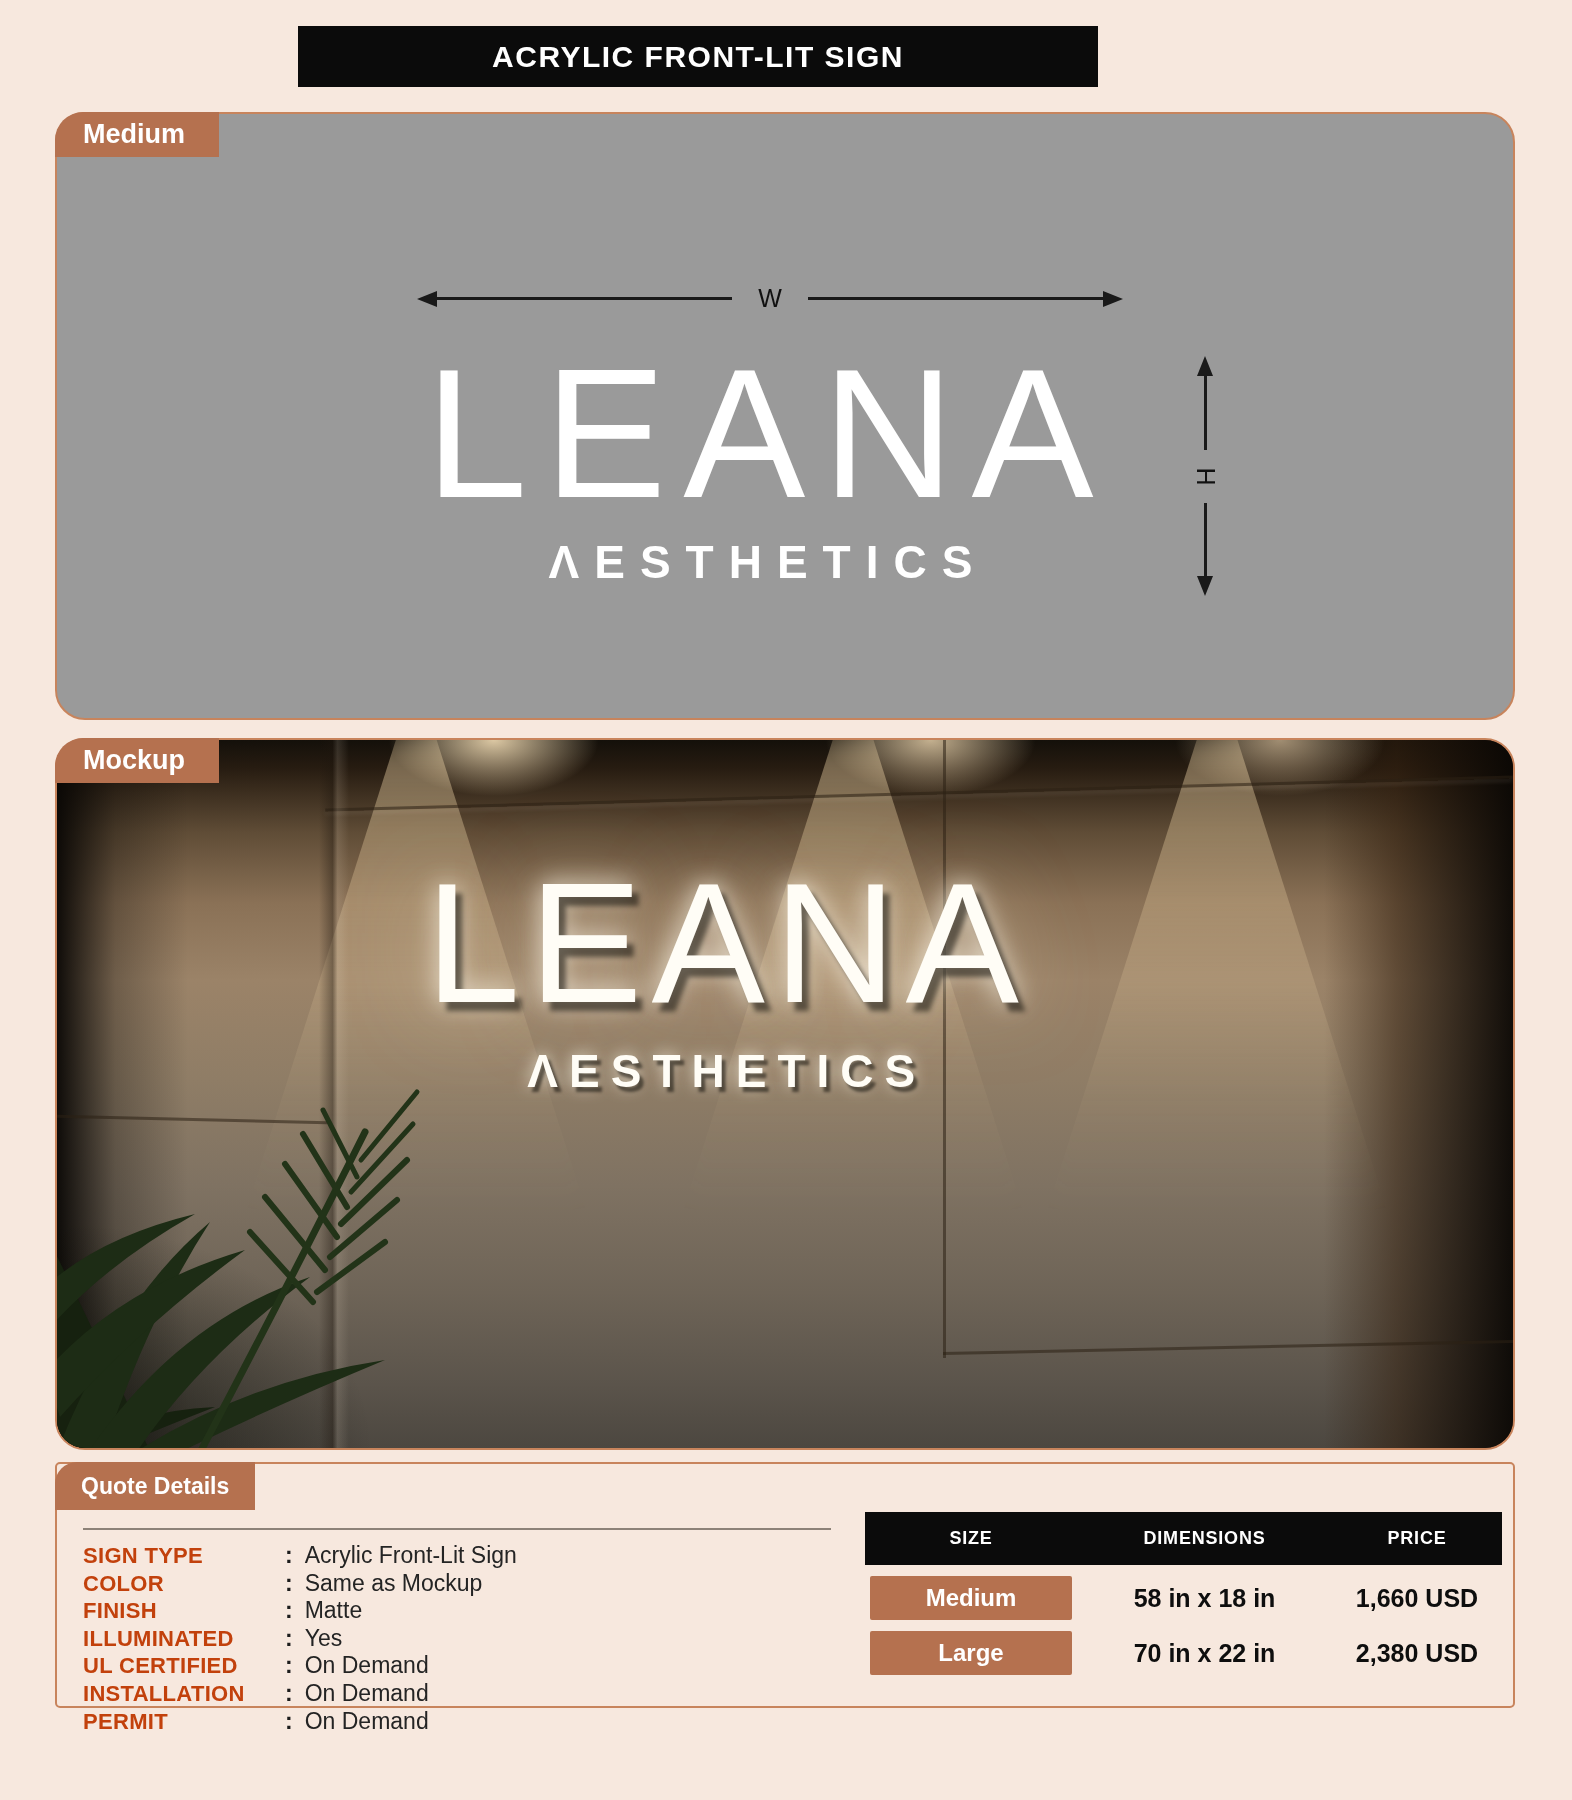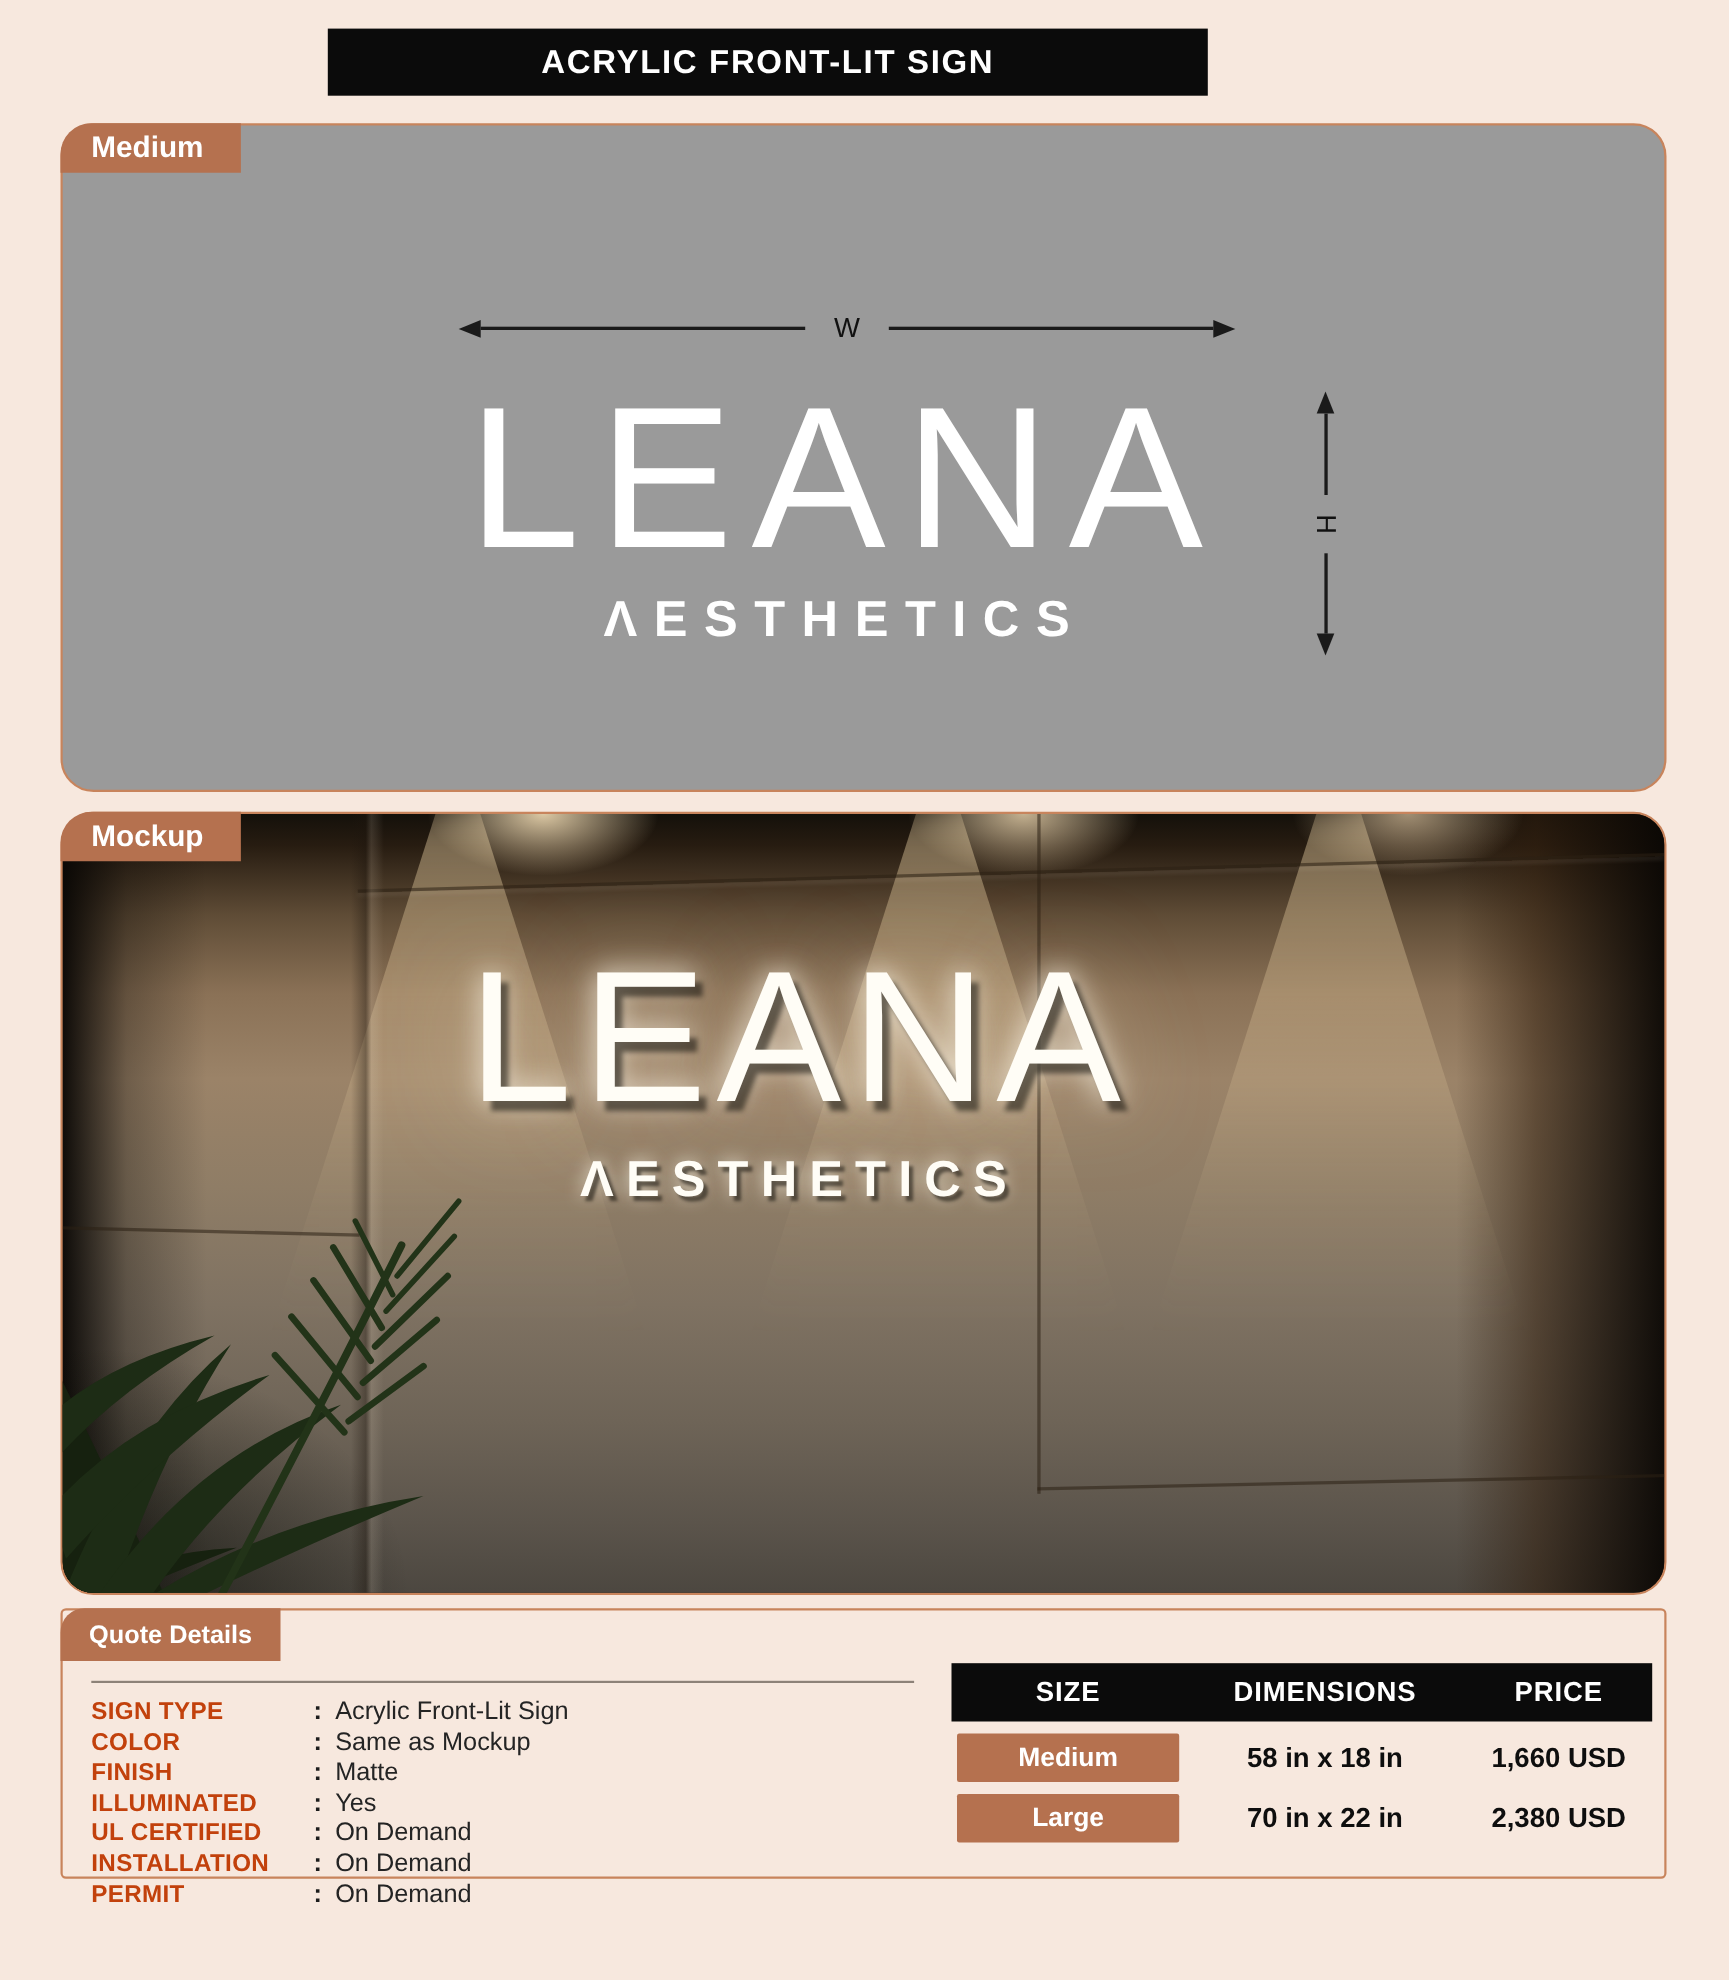--- a/index.html
+++ b/index.html
@@ -103,21 +103,21 @@
     margin:0;font-size:30px;font-weight:bold;color:#141414;text-align:center;letter-spacing:.5px;
   }
   .divider{margin-top:10px;border-top:2px solid #8d8278;width:748px;}
   .details{margin-top:12px;font-size:23px;color:#1c1c1c;}
   .drow{display:flex;line-height:27.6px;align-items:baseline;}
   .dl{width:202px;font-weight:bold;font-size:22px;letter-spacing:.3px;color:#c2410c;}
   .dc{font-weight:bold;margin-right:12px;}
   .dv{color:#242424;}
   .pricing{position:absolute;left:808px;top:48px;width:637px;}
   .pgrid{display:grid;grid-template-columns:212px 255px 170px;align-items:center;}
-  .phead{background:#0b0b0b;height:53px;color:#ffffff;font-weight:bold;font-size:25px;letter-spacing:.8px;}
+  .phead{background:#0b0b0b;height:53px;color:#ffffff;font-weight:bold;font-size:18px;letter-spacing:.8px;}
   .phead span{text-align:center;}
   .prow{height:44px;margin-top:11px;}
   .prow.first{margin-top:6px;}
   .size-badge{
     background:#b5714f;color:#ffffff;font-weight:bold;font-size:24px;
     height:44px;width:202px;display:flex;align-items:center;justify-content:center;
     margin:0 auto;border-radius:2px;
   }
   .dims,.price{text-align:center;font-weight:bold;font-size:25px;color:#0e0e0e;}
 </style>

